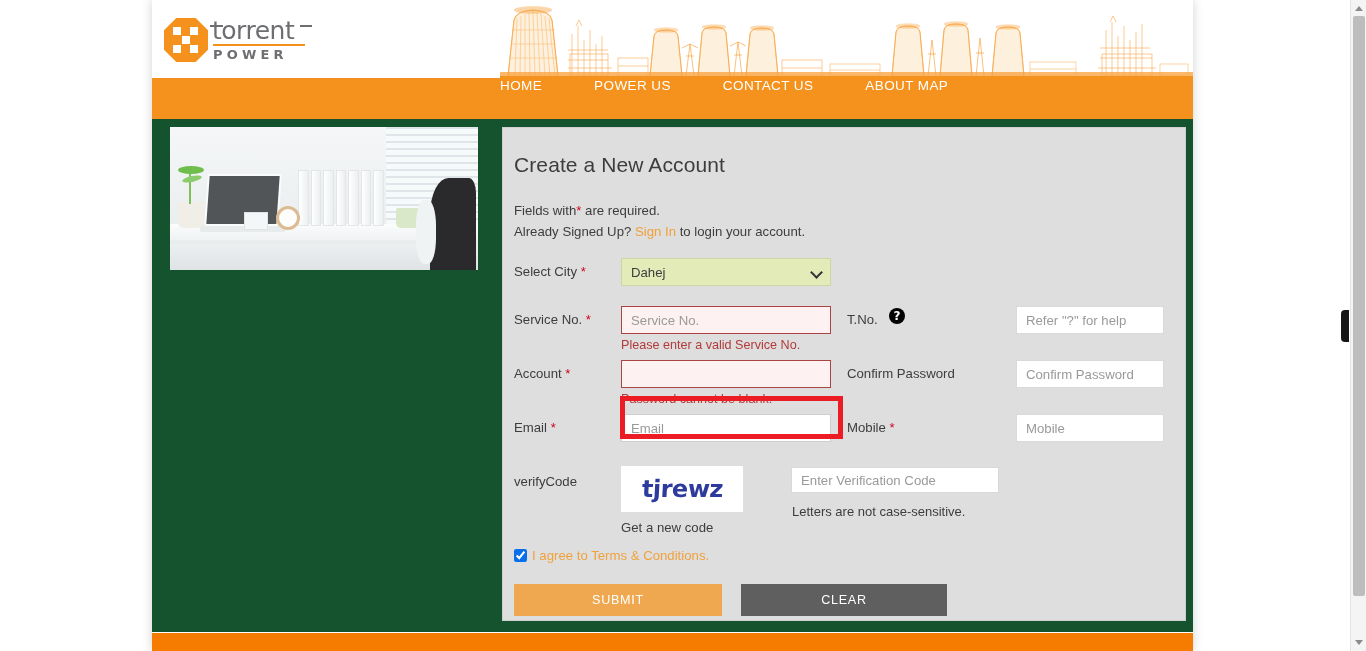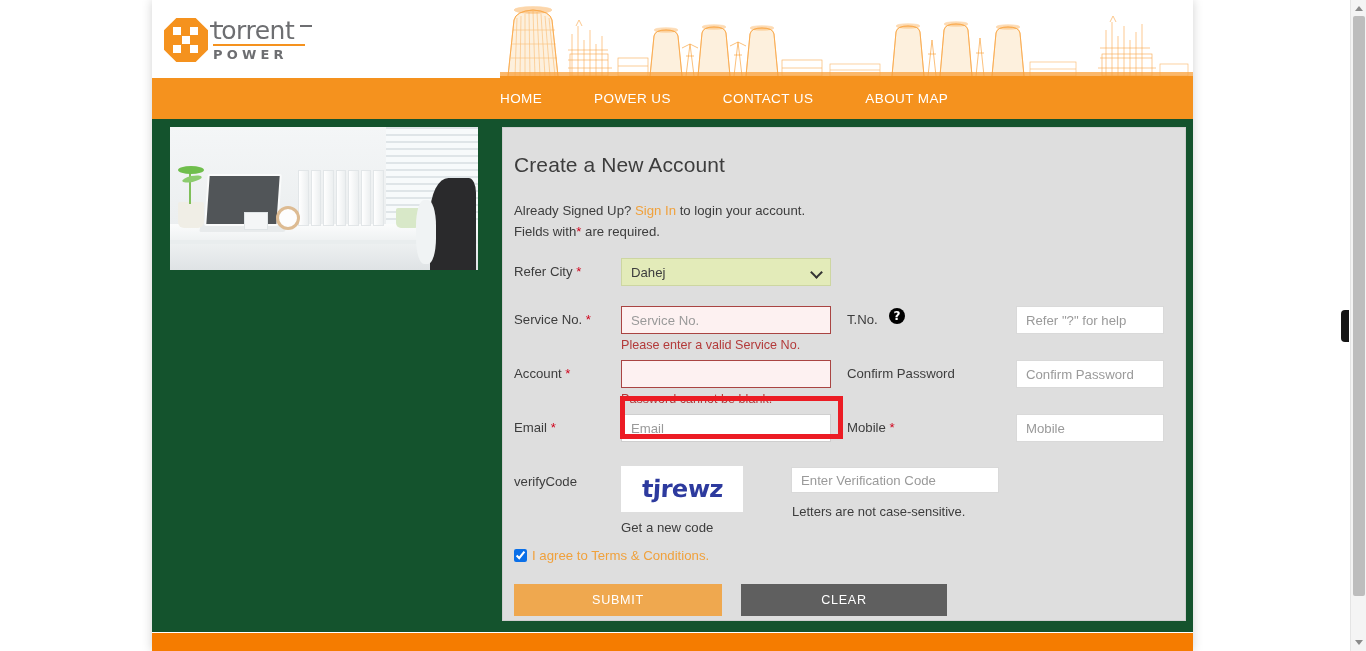--- a/index.html
+++ b/index.html
@@ -47,21 +47,21 @@
   .logo-sub {
     position:absolute; left:49px; top:31px;
     font-size:13px; font-weight:bold; letter-spacing:4.2px; color:#6d6e71;
     font-family:"DejaVu Sans", sans-serif;
   }
   .plant-art { position:absolute; left:348px; top:0; width:694px; height:78px; }
 
   
   .nav {
     position:relative; height:41px; background:#f5921e;
-    display:flex; align-items:center; padding-left:348px;
+    display:flex; align-items:flex-start; padding-left:348px;
   }
   .nav a {
     color:#ffffff; font-size:13.5px; letter-spacing:.4px;
     text-decoration:none; margin-right:52px; white-space:nowrap;
   }
 
   
   .body-area { position:relative; height:513px; background:#14532d; padding-top:10px; }
 
   .side-photo {
@@ -346,32 +346,32 @@
         <div class="ph-mug"></div>
         <div class="ph-chair"></div>
       </div>
 
       <div class="panel">
 
         <h1>Create a New Account</h1>
 
         <div class="intro">
           <div>
+            <span>Fields with</span><span class="req">*</span><span> are required.</span>
+          </div>
+          <div>
             <span>Already Signed Up? </span><a href="#">Sign In</a><span> to login your account.</span>
-          </div>
-          <div>
-            <span>Fields with</span><span class="req">*</span><span> are required.</span>
           </div>
         </div>
 
         <div class="rows">
 
           <div class="row" style="height:48px;">
             <span class="lbl" style="top:4px;">
-              <span>Refer City</span>
+              <span>Select City</span>
               <span class="req">*</span>
             </span>
             <div class="sel-wrap">
               <select class="fld">
                 <option>Dahej</option>
               </select>
               <span class="chev"></span>
             </div>
           </div>
 

